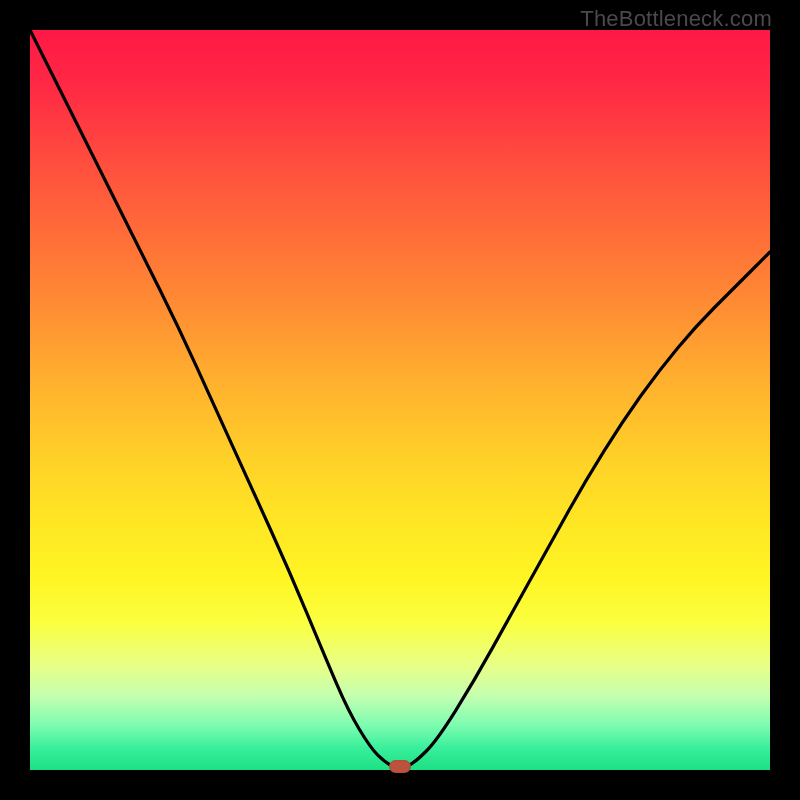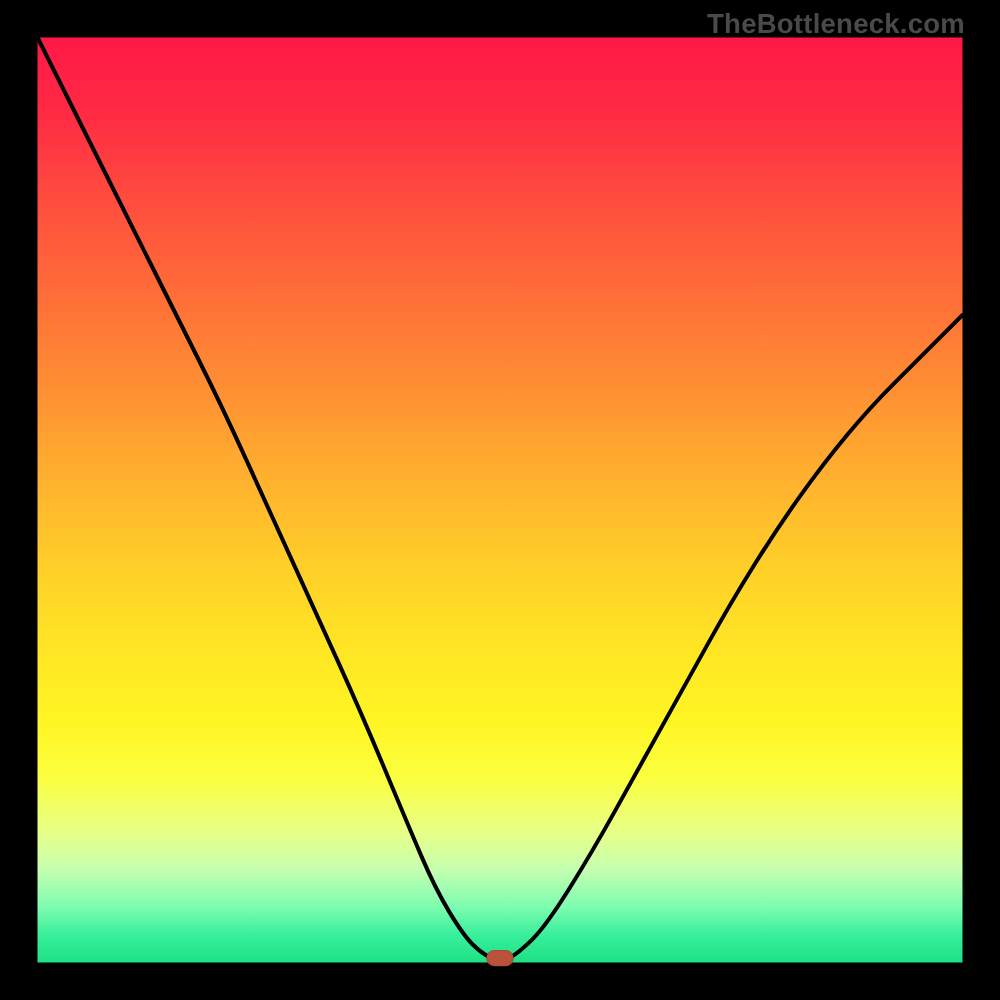--- a/index.html
+++ b/index.html
@@ -40,21 +40,21 @@
       #39ef9b 97%,
       #1de084 100%
     );
   }
   .watermark {
     position: absolute;
     top: 6px;
     right: 28px;
     color: #4a4a4a;
     font-size: 22px;
-    font-weight: 700;
+    font-weight: 400;
     letter-spacing: 0.2px;
     user-select: none;
   }
   svg.curve {
     position: absolute;
     left: 0;
     top: 0;
     width: 740px;
     height: 740px;
     overflow: visible;

